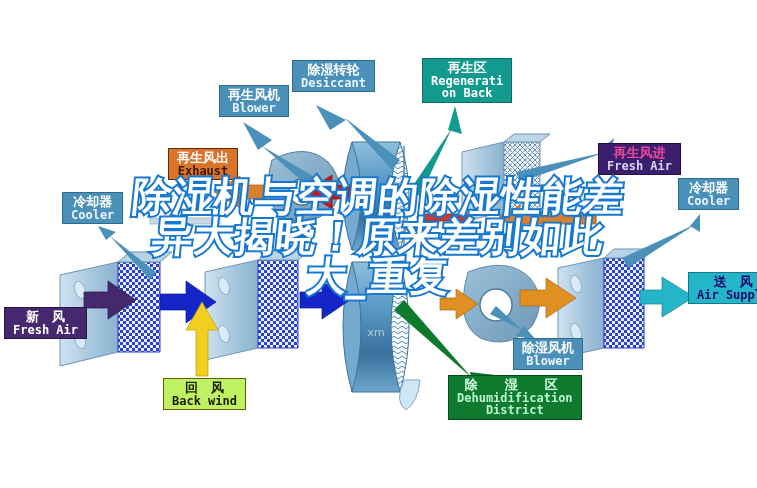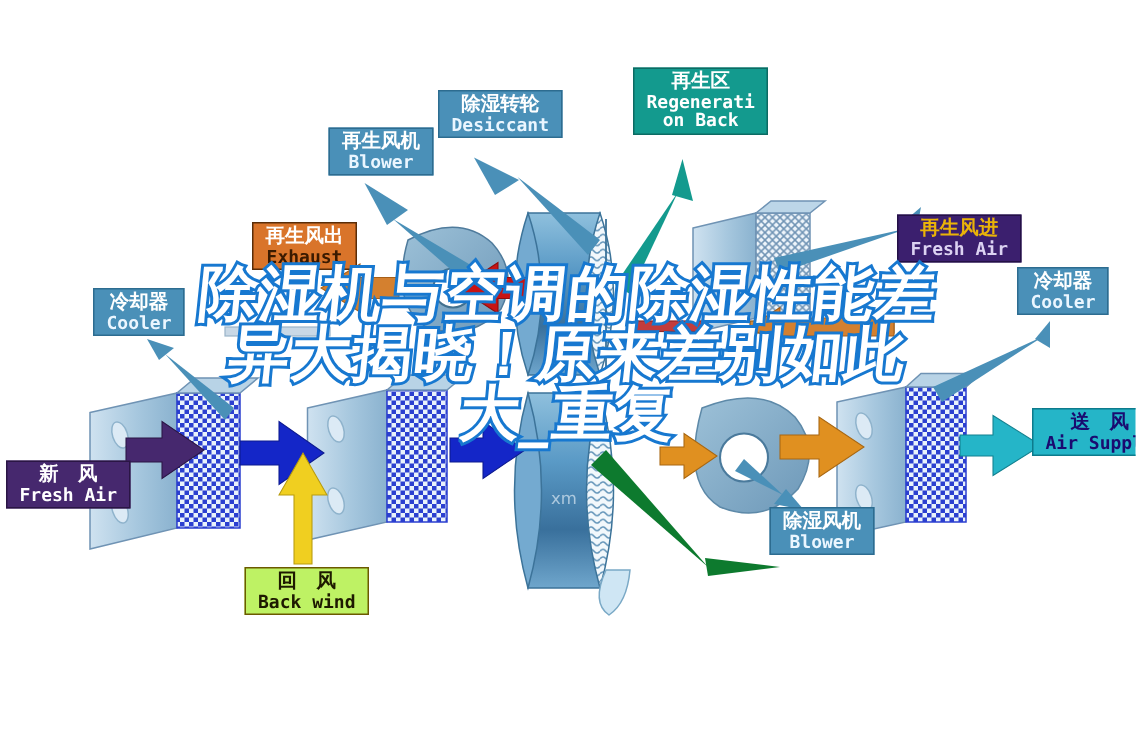--- a/index.html
+++ b/index.html
@@ -27,21 +27,21 @@
 
   
   .lbl.teal{background:#139a8e;border-color:#0c6b63;color:#ffffff;}
 
   
   .lbl.orange{background:#d9742a;border-color:#5a2d08;color:#ffffff;}
   .lbl.orange .en{color:#3a1a00;}
 
   
   .lbl.purple{background:#3b1f6e;border-color:#241046;color:#ffffff;}
-  .lbl.purple .cn{color:#eab308;}
+  .lbl.purple .cn{color:#ec4899;}
   .lbl.purple .en{color:#dcd2f2;}
 
   
   .lbl.violet{background:#46286e;border-color:#2a1544;color:#ffffff;}
 
   
   .lbl.yellow{background:#bef264;border-color:#6b5a00;color:#2a2300;}
   .lbl.yellow .cn{color:#1e1a00;}
   .lbl.yellow .en{color:#1e1a00;}
 
@@ -229,21 +229,21 @@
   <div class="lbl steel" style="left:292px;top:60px;">
     <span class="cn" style="font-size:13px">除湿转轮</span>
     <span class="en" style="font-size:12px">Desiccant</span>
   </div>
 
   <div class="lbl steel" style="left:219px;top:85px;">
     <span class="cn" style="font-size:13px">再生风机</span>
     <span class="en" style="font-size:12px">Blower</span>
   </div>
 
-  <div class="lbl teal" style="left:422px;top:45px;">
+  <div class="lbl teal" style="left:422px;top:58px;">
     <span class="cn" style="font-size:13px">再生区</span>
     <span class="en" style="font-size:12px">Regenerati</span>
     <span class="en" style="font-size:12px">on Back</span>
   </div>
 
 
   <div class="lbl orange" style="left:168px;top:148px;">
     <span class="cn" style="font-size:13px">再生风出</span>
     <span class="en" style="font-size:12px">Exhaust</span>
   </div>
@@ -276,20 +276,25 @@
   <div class="lbl cyan" style="left:688px;top:272px;">
     <span class="cn" style="font-size:13px">送　风</span>
     <span class="en" style="font-size:12px">Air Supply</span>
   </div>
 
   <div class="lbl steel" style="left:513px;top:338px;">
     <span class="cn" style="font-size:13px">除湿风机</span>
     <span class="en" style="font-size:12px">Blower</span>
   </div>
 
+  <div class="lbl green" style="left:448px;top:375px;">
+    <span class="cn" style="font-size:13px">除　湿　区</span>
+    <span class="en" style="font-size:12px">Dehumidification</span>
+    <span class="en" style="font-size:12px">District</span>
+  </div>
 
   <div id="title-overlay">
     <span class="tline">除湿机与空调的除湿性能差</span>
     <span class="tline">异大揭晓！原来差别如此</span>
     <span class="tline">大_重复</span>
   </div>
 
 </div>
 
 </body></html>

